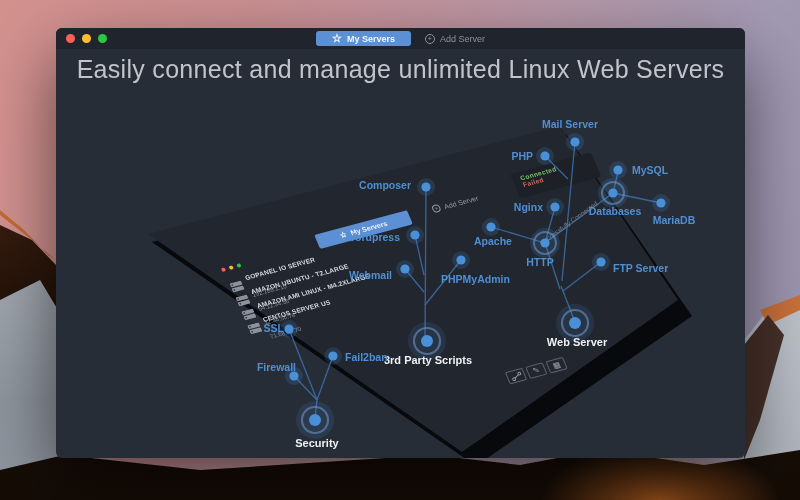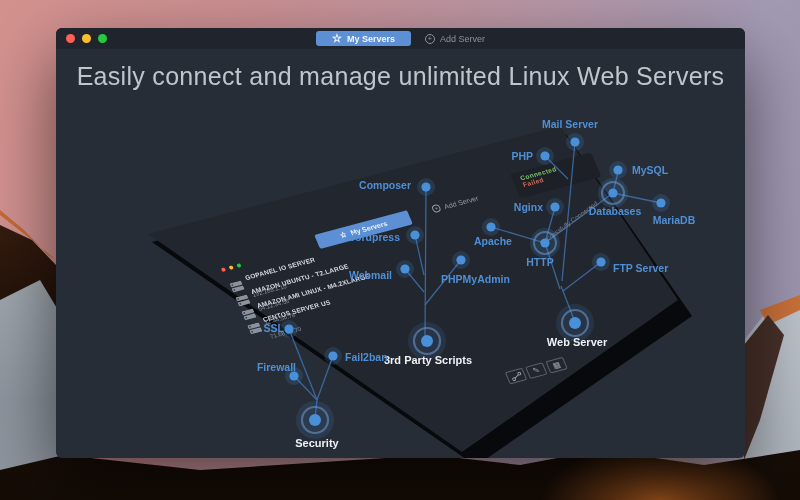--- a/index.html
+++ b/index.html
@@ -44,21 +44,21 @@
   .tab-primary { display:flex; align-items:center; gap:5px;
     background:#5d8fd5; color:#f2f6fb; font-size:9px; font-weight:bold;
     padding:2px 16px; border-radius:3px; height:15px; }
   .tab-secondary { display:flex; align-items:center; gap:5px;
     color:#8a929d; font-size:9px; }
   .star-glyph { font-size:11px; line-height:1; color:#ffffff; }
   .plus-circle { width:10px; height:10px; border:1px solid #8a929d; border-radius:50%;
     display:flex; align-items:center; justify-content:center;
     font-size:8px; line-height:1; color:#8a929d; }
 
-  .headline { margin-top:13px; text-align:center; color:#c0c5cc;
+  .headline { margin-top:6px; text-align:center; color:#c0c5cc;
     font-size:25px; font-weight:400; letter-spacing:.3px; }
 
   
   .promo { position:absolute; inset:0; }
   .promo svg.slab { position:absolute; left:0; top:0; }
 
   
   .mini { position:absolute; left:94px; top:208px; width:400px; height:210px;
     transform:rotate(-15deg) skewX(8deg); transform-origin:0 0; }
   .mini-lights { position:absolute; left:12px; top:8px; display:flex; gap:4px; }

